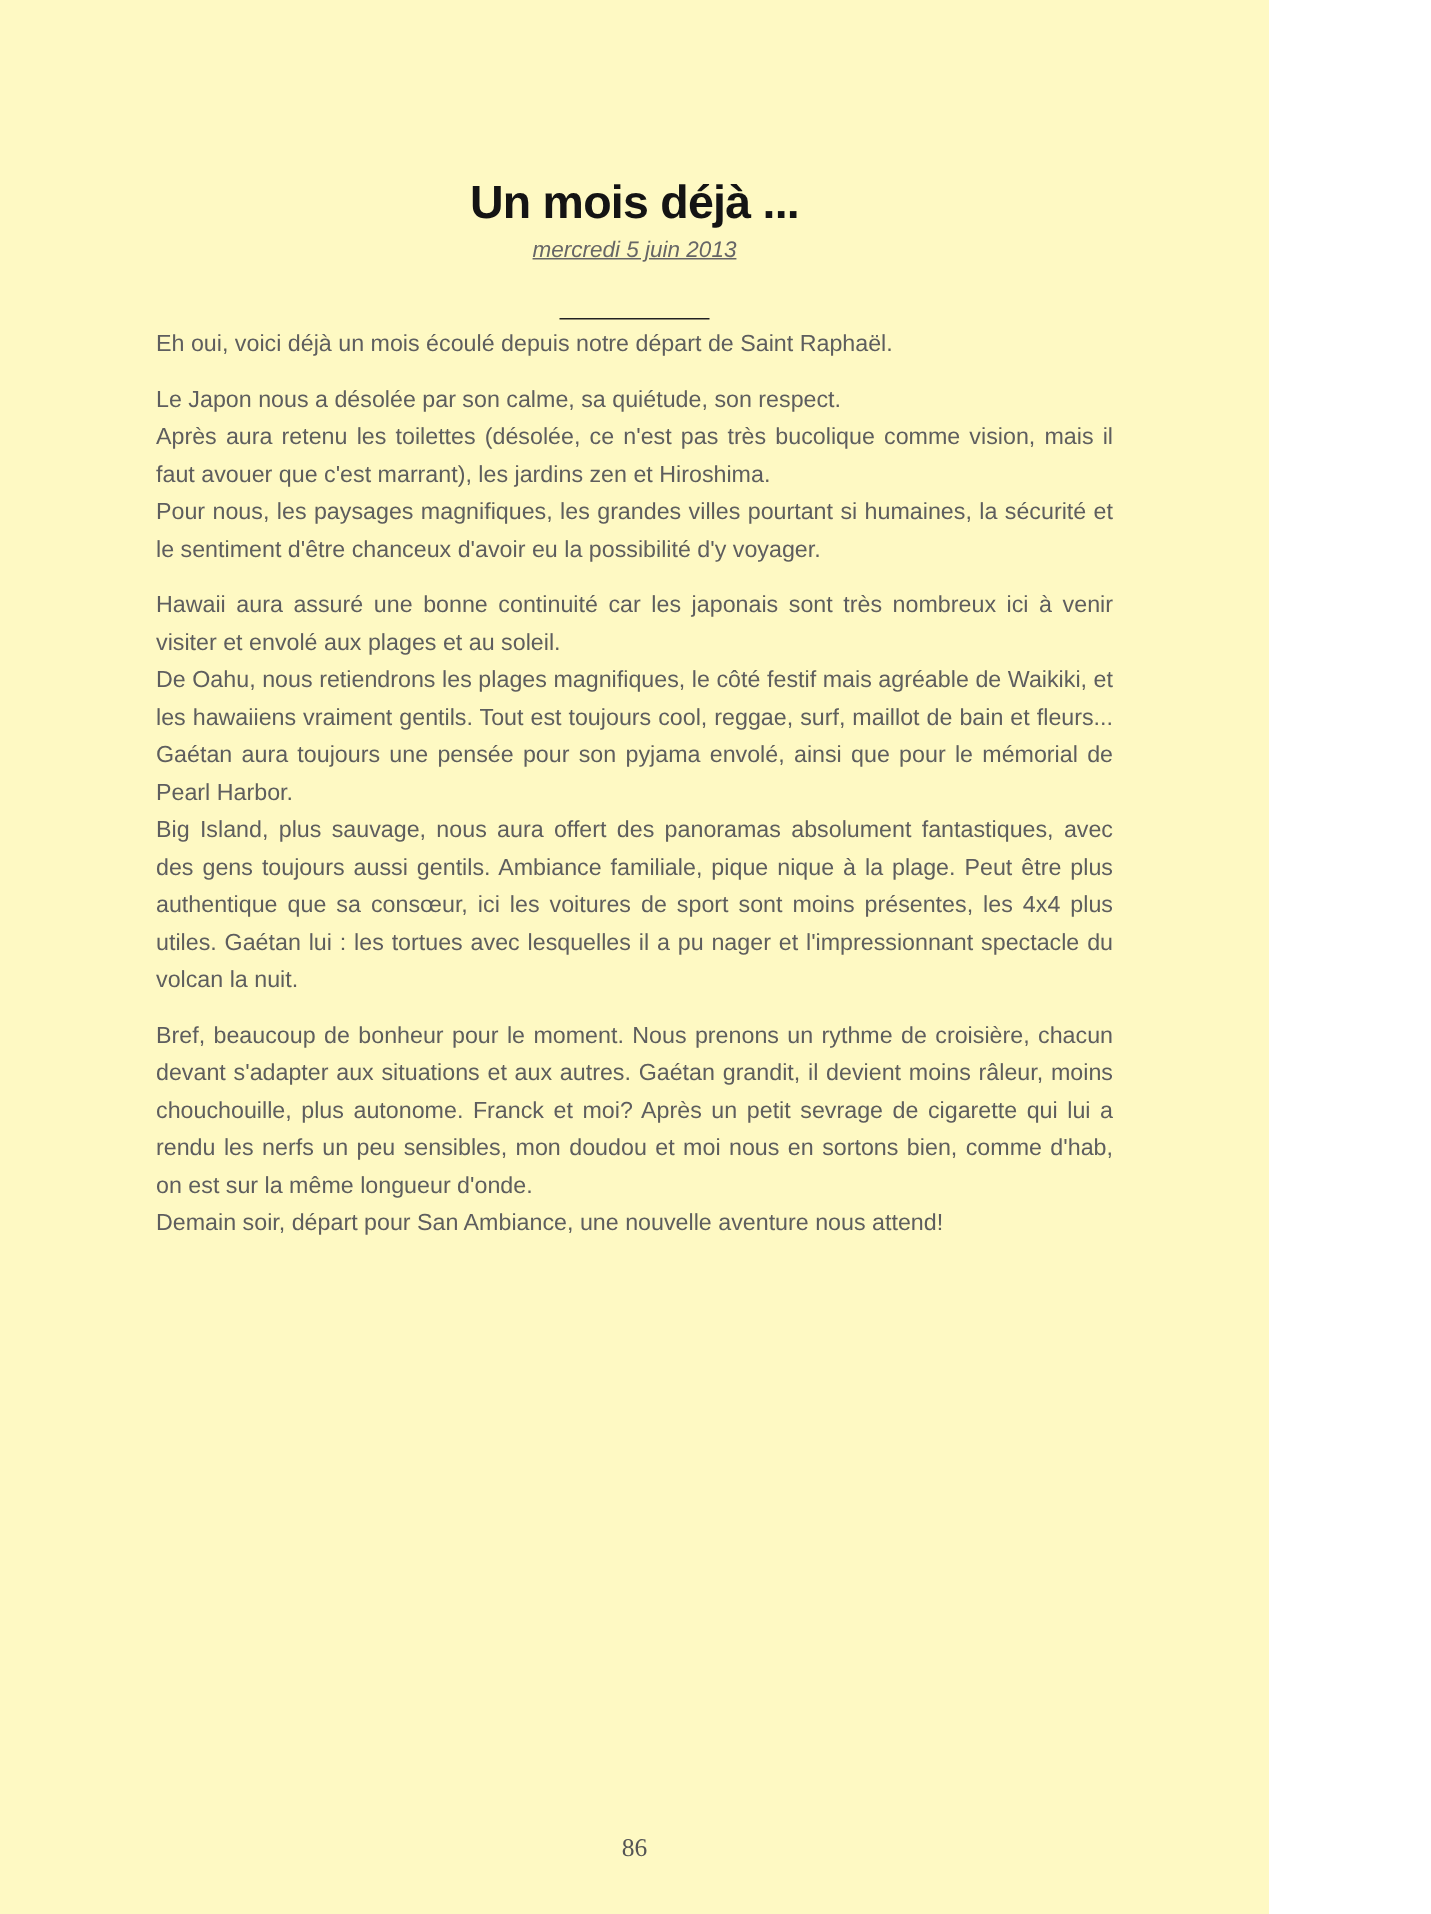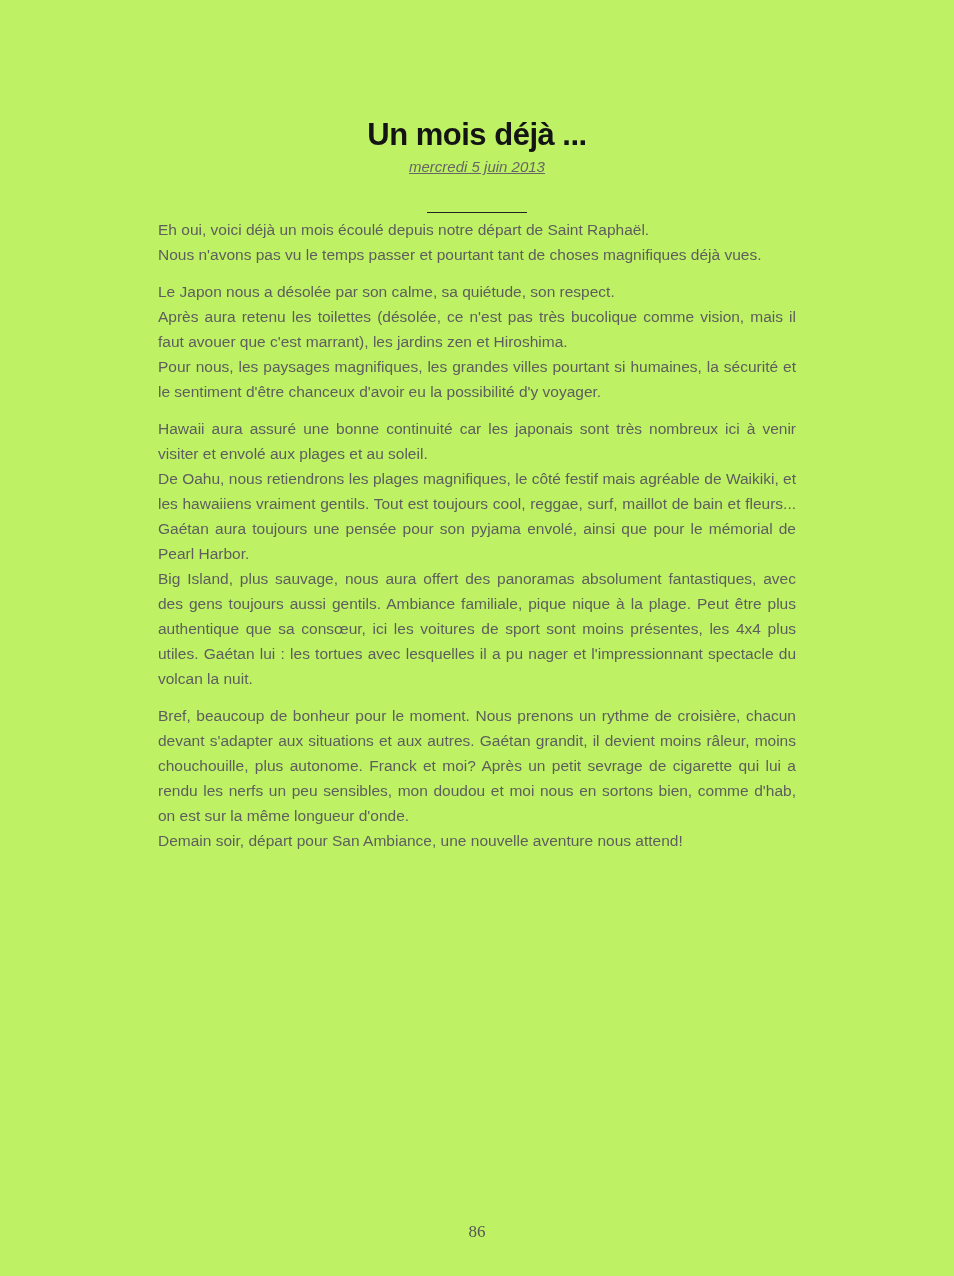--- a/index.html
+++ b/index.html
@@ -1,20 +1,20 @@
 <!DOCTYPE html>
 <html><head>
 <meta charset="utf-8">
 <style>
   html, body { margin: 0; padding: 0; background: #ffffff; }
   .page {
     position: relative;
-    width: 954px;
+    width: 846px;
     height: 1276px;
-    background: #bef264;
+    background: #fef9c3;
     font-family: "Liberation Sans", sans-serif;
     overflow: hidden;
   }
   .content {
     width: 638px;
     margin: 0 auto;
     padding-top: 116px;
   }
   .title {
     text-align: center;
@@ -63,21 +63,20 @@
 <body>
 
 <div class="page">
   <div class="content">
     <h1 class="title">Un mois déjà ...</h1>
     <div class="date">mercredi 5 juin 2013</div>
     <div class="divider"></div>
     <div class="article-body" id="article-body">
         <div class="paragraph">
           <div class="line-block">Eh oui, voici déjà un mois écoulé depuis notre départ de Saint Raphaël.</div>
-          <div class="line-block">Nous n'avons pas vu le temps passer et pourtant tant de choses magnifiques déjà vues.</div>
         </div>
         <div class="paragraph">
           <div class="line-block">Le Japon nous a désolée par son calme, sa quiétude, son respect.</div>
           <div class="line-block">Après aura retenu les toilettes (désolée, ce n'est pas très bucolique comme vision, mais il faut avouer que c'est marrant), les jardins zen et Hiroshima.</div>
           <div class="line-block">Pour nous, les paysages magnifiques, les grandes villes pourtant si humaines, la sécurité et le sentiment d'être chanceux d'avoir eu la possibilité d'y voyager.</div>
         </div>
         <div class="paragraph">
           <div class="line-block">Hawaii aura assuré une bonne continuité car les japonais sont très nombreux ici à venir visiter et envolé aux plages et au soleil.</div>
           <div class="line-block">De Oahu, nous retiendrons les plages magnifiques, le côté festif mais agréable de Waikiki, et les hawaiiens vraiment gentils. Tout est toujours cool, reggae, surf, maillot de bain et fleurs... Gaétan aura toujours une pensée pour son pyjama envolé, ainsi que pour le mémorial de Pearl Harbor.</div>
           <div class="line-block">Big Island, plus sauvage, nous aura offert des panoramas absolument fantastiques, avec des gens toujours aussi gentils. Ambiance familiale, pique nique à la plage. Peut être plus authentique que sa consœur, ici les voitures de sport sont moins présentes, les 4x4 plus utiles. Gaétan lui : les tortues avec lesquelles il a pu nager et l'impressionnant spectacle du volcan la nuit.</div>

